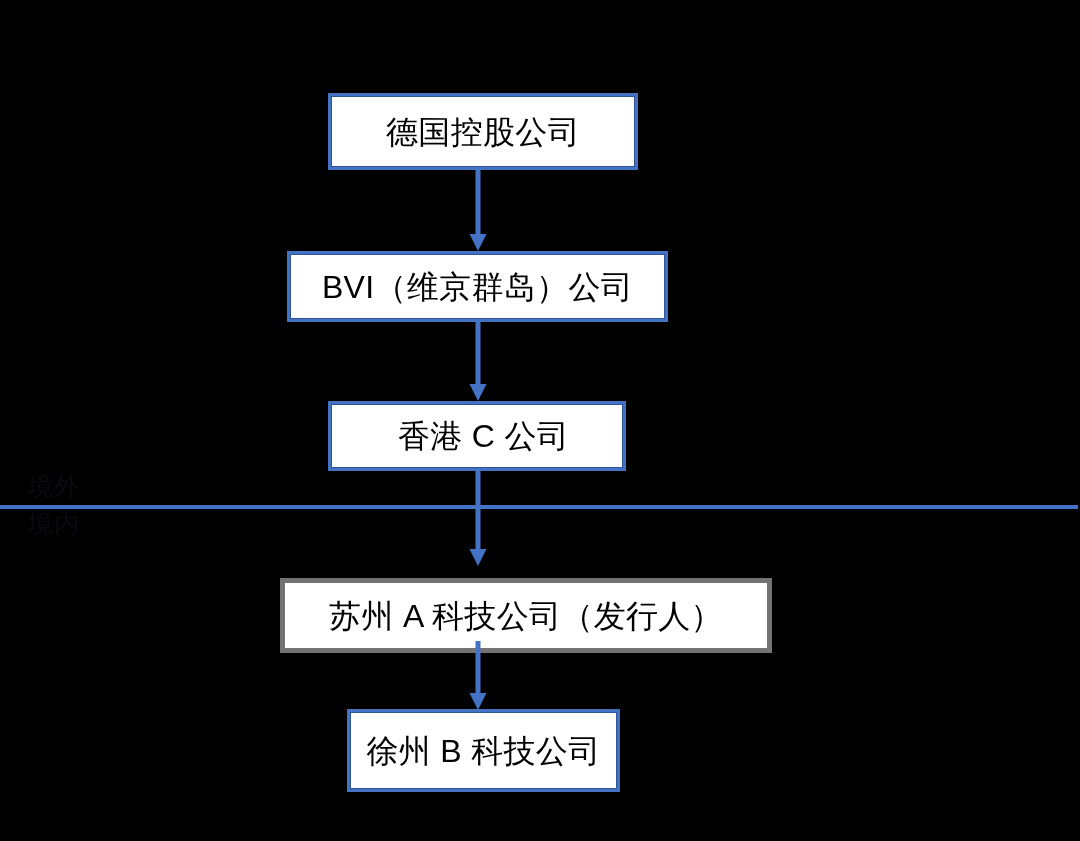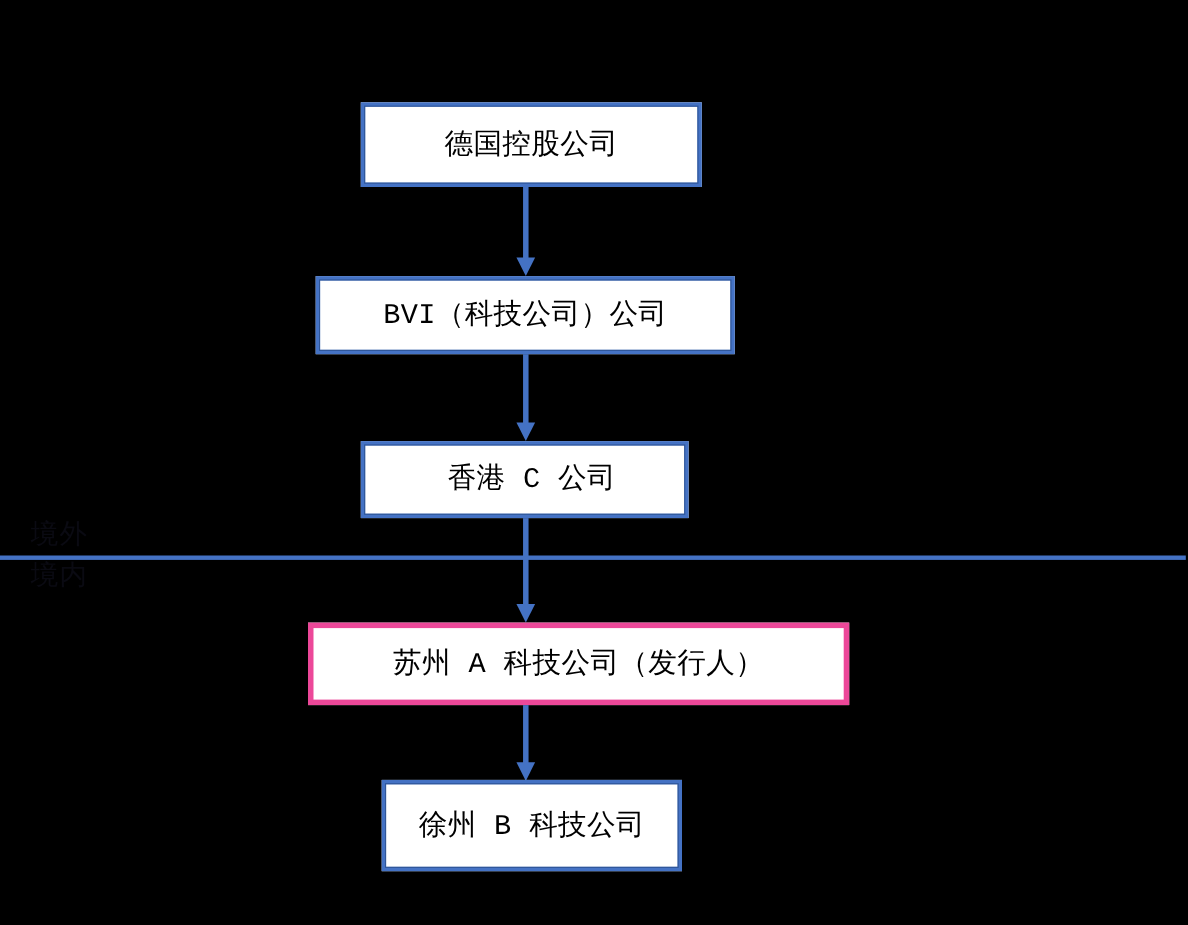--- a/index.html
+++ b/index.html
@@ -31,26 +31,27 @@
     color: #000000;
     letter-spacing: 0.02em;
     white-space: nowrap;
   }
   .node-blue {
     border: 4px solid #4472C4;
     outline: 1px solid #2F5597;
     outline-offset: -4px;
   }
   .node-red {
-    border: 5px solid #ec4899;
+    border: 5px solid #737373;
+    margin-top: 12px;
   }
   .node-label {
-    font-size: 26px;
+    font-size: 32px;
     line-height: 1;
-    font-family: Liberation Mono, monospace;
+    font-family: Liberation Sans, sans-serif;
   }
 
   
   .connector {
     position: absolute;
   }
   .connector svg {
     display: block;
     overflow: visible;
   }
@@ -80,21 +81,21 @@
   </div>
 
   <div class="connector" style="left:469px; top:170px; width:18px; height:82px;">
     <svg width="18" height="82" viewBox="0 0 18 82">
       <line x1="9" y1="0" x2="9" y2="66" stroke="#4472C4" stroke-width="5"></line>
       <polygon points="9,81 0.5,64 17.5,64" fill="#4472C4"></polygon>
     </svg>
   </div>
 
   <div class="node node-blue" style="left:287px; top:251px; width:381px; height:71px;">
-    <span class="node-label">BVI（科技公司）公司</span>
+    <span class="node-label">BVI（维京群岛）公司</span>
   </div>
 
   <div class="connector" style="left:469px; top:322px; width:18px; height:80px;">
     <svg width="18" height="80" viewBox="0 0 18 80">
       <line x1="9" y1="0" x2="9" y2="64" stroke="#4472C4" stroke-width="5"></line>
       <polygon points="9,79 0.5,62 17.5,62" fill="#4472C4"></polygon>
     </svg>
   </div>
 
   <div class="node node-blue" style="left:328px; top:401px; width:298px; height:70px;padding-left:13px;">

